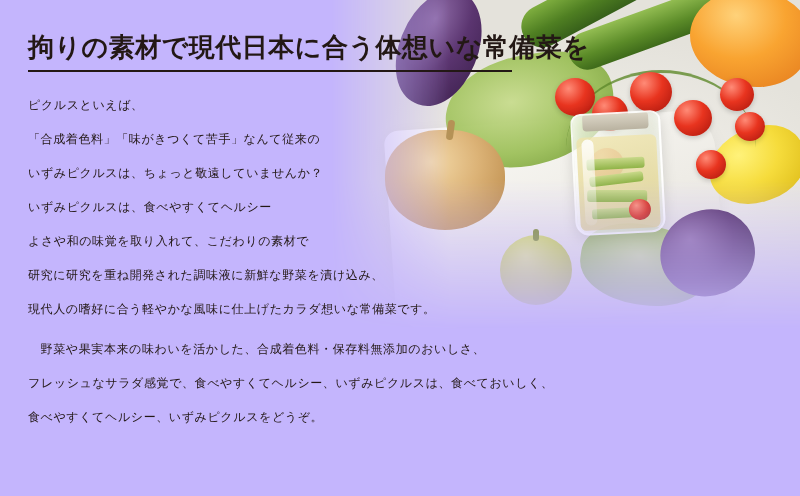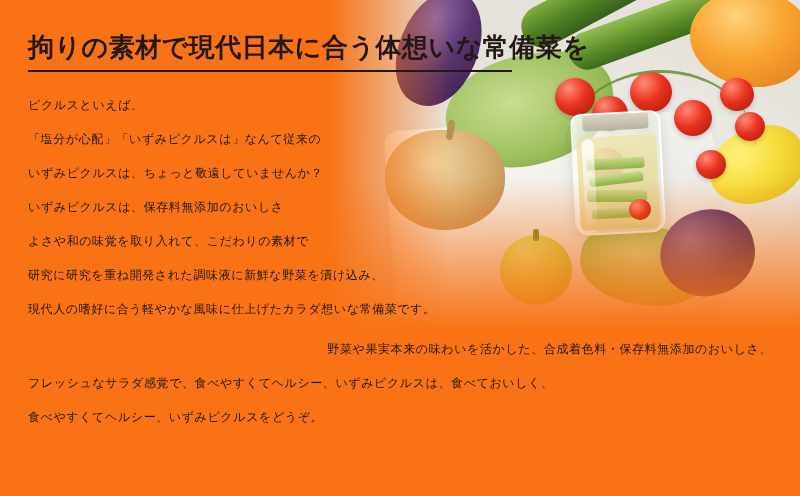--- a/index.html
+++ b/index.html
@@ -11,21 +11,21 @@
     height: 496px;
     overflow: hidden;
     background: #ffffff;
     font-family: "Liberation Serif", "DejaVu Serif", serif;
     color: #231815;
   }
   .page {
     position: relative;
     width: 800px;
     height: 496px;
-    background: #f97316;
+    background: #c4b5fd;
     overflow: hidden;
   }
 
   
   .photo {
     position: absolute;
     top: 0;
     right: 0;
     width: 470px;
     height: 330px;
@@ -249,21 +249,20 @@
   .body-copy p {
     margin: 0;
     font-size: 12px;
     line-height: 34px;
     letter-spacing: 0.6px;
     color: #231815;
     white-space: nowrap;
   }
   .para-2 {
     margin-top: 6px !important;
-    text-align: right;
   }
 </style>
 </head>
 <body>
 
 <div class="page">
 
   <div class="photo">
     <div class="photo-bg"></div>
     <div class="cloth"></div>
@@ -299,23 +298,23 @@
       <div class="jar-lid"></div>
       <div class="jar-gloss"></div>
     </div>
   </div>
 
   <div class="headline">拘りの素材で現代日本に合う体想いな常備菜を</div>
   <div class="headline-rule"></div>
 
   <div class="body-copy">
     <p>ピクルスといえば、</p>
-    <p>「塩分が心配」「いずみピクルスは」なんて従来の</p>
+    <p>「合成着色料」「味がきつくて苦手」なんて従来の</p>
     <p>いずみピクルスは、ちょっと敬遠していませんか？</p>
-    <p>いずみピクルスは、保存料無添加のおいしさ</p>
+    <p>いずみピクルスは、食べやすくてヘルシー</p>
     <p>よさや和の味覚を取り入れて、こだわりの素材で</p>
     <p>研究に研究を重ね開発された調味液に新鮮な野菜を漬け込み、</p>
     <p>現代人の嗜好に合う軽やかな風味に仕上げたカラダ想いな常備菜です。</p>
 
     <p class="para-2">　野菜や果実本来の味わいを活かした、合成着色料・保存料無添加のおいしさ、</p>
     <p>フレッシュなサラダ感覚で、食べやすくてヘルシー、いずみピクルスは、食べておいしく、</p>
     <p>食べやすくてヘルシー、いずみピクルスをどうぞ。</p>
   </div>
 
 </div>

